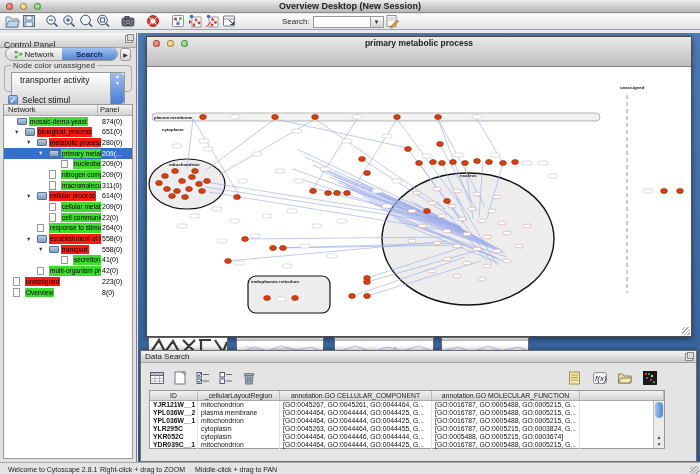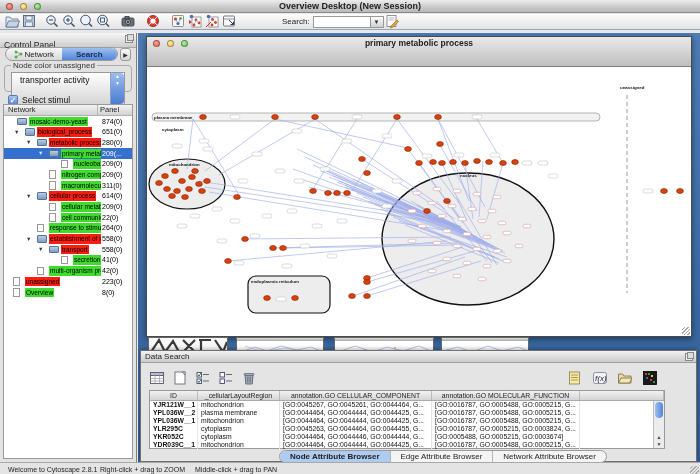--- a/index.html
+++ b/index.html
@@ -722,25 +722,20 @@
             <div class="tc" style="width: 82px;">mitochondrion</div>
             <div class="tc" style="width: 152px;">[GO:0044464, GO:0044444, GO:0044425, G...</div>
             <div class="tc" style="width: 148px;">[GO:0016787, GO:0005488, GO:0005215, G...</div>
           </div>
         </div>
       <div class="vsb">
         <div class="vthumb"></div>
         <div class="varrows">▲<br>▼</div>
       </div>
     </div>
-    <div class="dp-tabs" id="dp-tabs">
-        <div class="dp-tab sel">Node Attribute Browser</div>
-        <div class="dp-tab">Edge Attribute Browser</div>
-        <div class="dp-tab">Network Attribute Browser</div>
-      </div>
   </div>
 </div>
 
 <div class="statusbar">
   <span style="left:8px">Welcome to Cytoscape 2.8.1</span>
   <span style="left:100px">Right-click + drag to ZOOM</span>
   <span style="left:195px">Middle-click + drag to PAN</span>
   <span class="sgrip"></span>
 </div>
 

